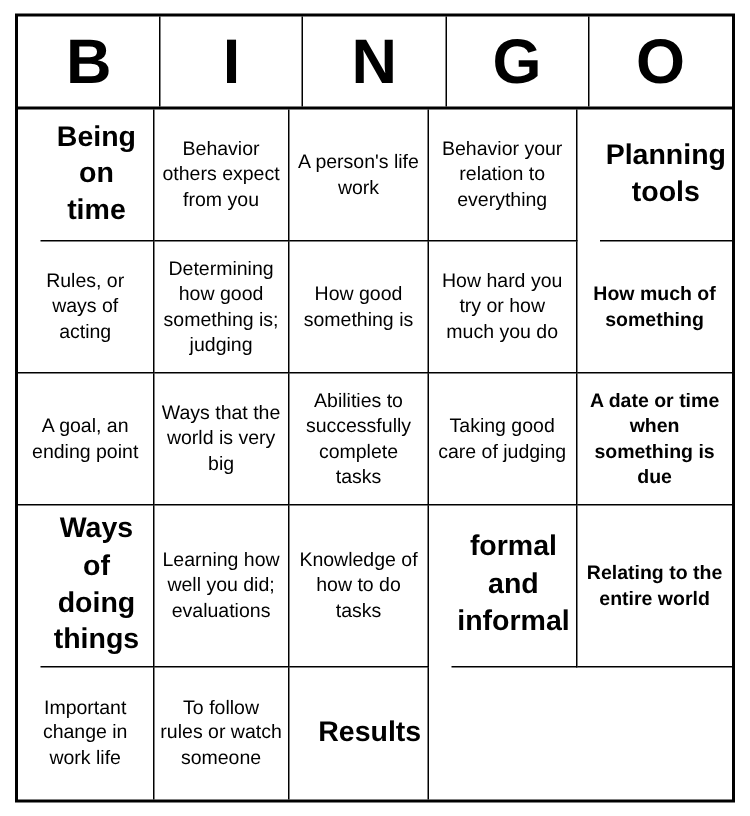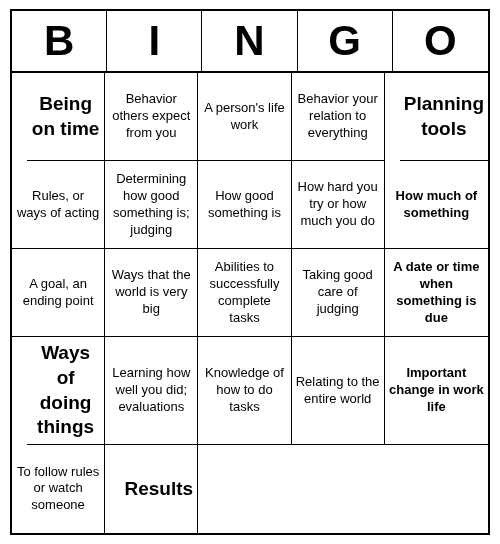--- a/index.html
+++ b/index.html
@@ -88,18 +88,19 @@
       <div class="bingo-cell">How hard you try or how much you do</div>
       <div class="bingo-cell">How much of something</div>
       <div class="bingo-cell">A goal, an ending point</div>
       <div class="bingo-cell">Ways that the world is very big</div>
       <div class="bingo-cell">Abilities to successfully complete tasks</div>
       <div class="bingo-cell">Taking good care of judging</div>
       <div class="bingo-cell">A date or time when something is due</div>
       <div class="bingo-cell large-text">Ways of doing things</div>
       <div class="bingo-cell">Learning how well you did; evaluations</div>
       <div class="bingo-cell">Knowledge of how to do tasks</div>
+      <div class="bingo-cell large-text">formal and informal</div>
       <div class="bingo-cell">Relating to the entire world</div>
       <div class="bingo-cell">Important change in work life</div>
       <div class="bingo-cell">To follow rules or watch someone</div>
       <div class="bingo-cell large-text">Results</div>
     </div>
 </div>
 
 </body></html>

